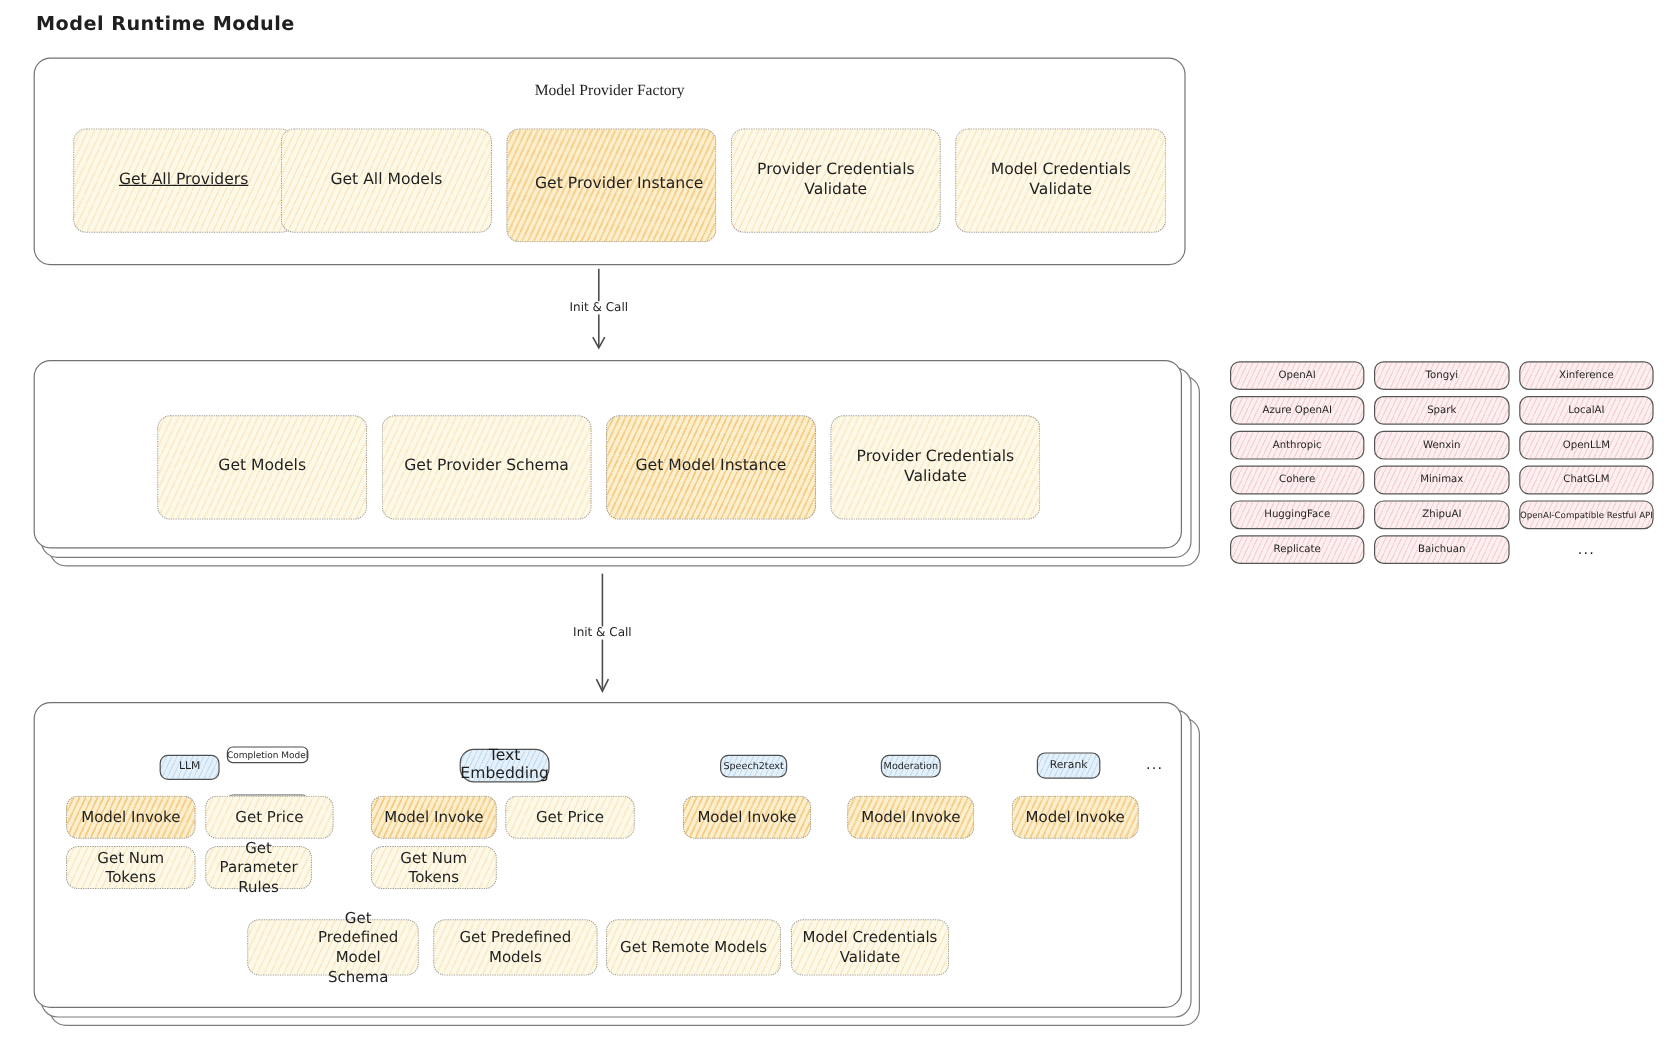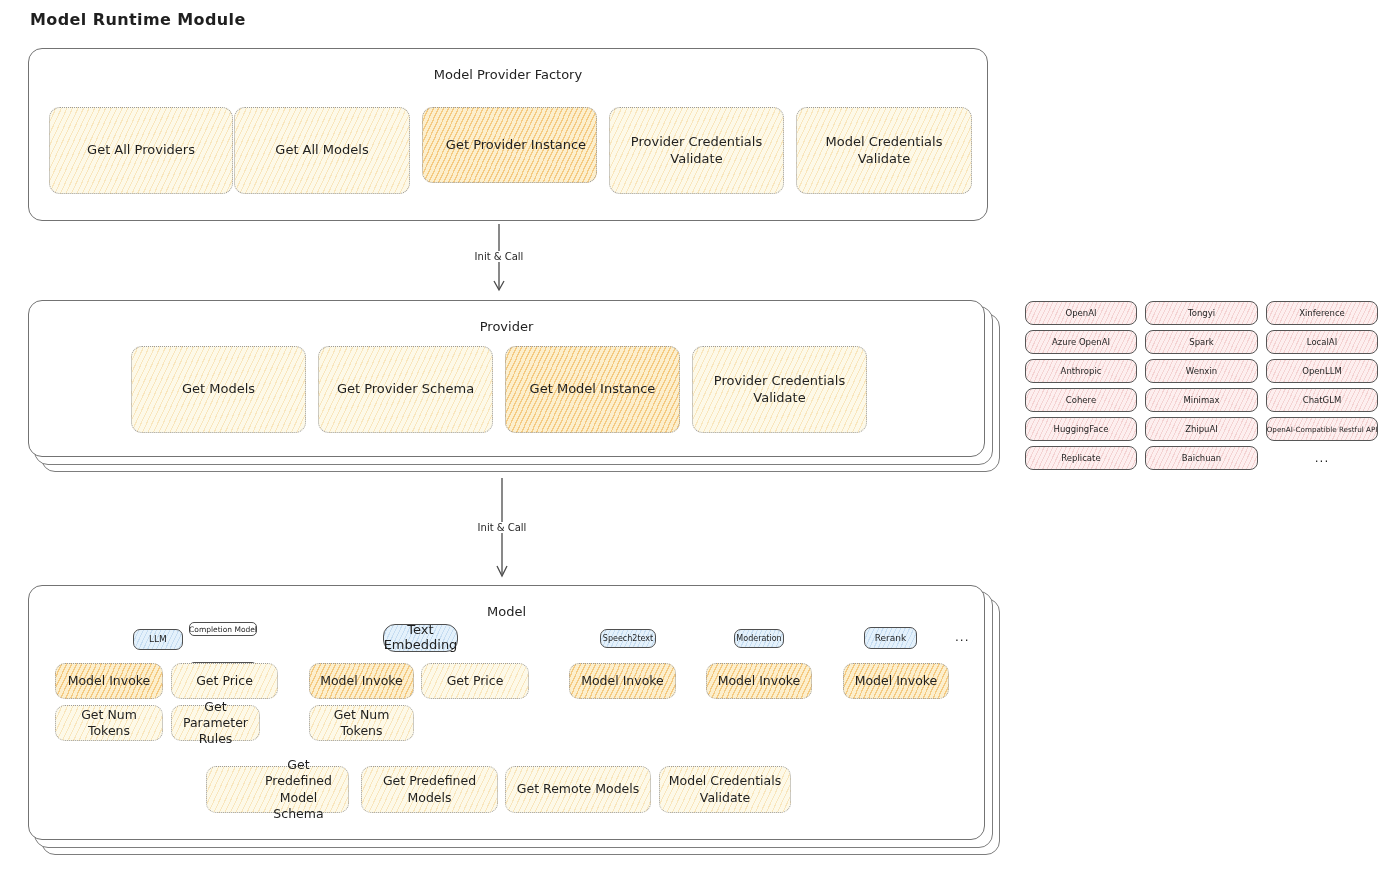--- a/index.html
+++ b/index.html
@@ -6,21 +6,21 @@
   body {
     width:1393px; height:880px; background:#ffffff; position:relative;
     font-family:"DejaVu Sans", sans-serif; color:#1f1f1f; overflow:hidden;
   }
   .page-title { position:absolute; left:30px; top:10px; font-size:16px; font-weight:700; letter-spacing:.4px; }
 
   .box { position:absolute; background:#fff; border:1.6px solid #737373; border-radius:14px; }
   .stack::before, .stack::after { content:""; position:absolute; inset:-1.6px; border:1.4px solid #7d7d7d; border-radius:14px; background:#fff; }
   .stack::before { transform:translate(7px,7px); z-index:-1; }
   .stack::after  { transform:translate(14px,14px); z-index:-2; }
-  .box-title { position:absolute; top:18px; left:0; right:0; text-align:center; font-size:13px; }
+  .box-title { position:absolute; top:18px; left:0; right:0; text-align:center; font-size:13px;font-family:Liberation Serif, serif; }
 
   .btn {
     position:absolute; box-sizing:border-box; padding:0 6px;
     border:1.6px dotted #9b9b9b; border-radius:11px;
     display:flex; align-items:center; justify-content:center; text-align:center;
     font-size:13px; line-height:1.3;
     background-color:#fdf9e8;
     background-image:repeating-linear-gradient(115deg, rgba(238,186,90,0.30) 0px, rgba(238,186,90,0.30) 1px, transparent 1px, transparent 5px);
   }
   .btn.hl {
@@ -69,29 +69,28 @@
   <line x1="499" y1="224" x2="499" y2="289" stroke="#4a4a4a" stroke-width="1.3"></line>
   <polyline points="494,281 499,290 504,281" fill="none" stroke="#4a4a4a" stroke-width="1.3"></polyline>
   <line x1="502" y1="478" x2="502" y2="574" stroke="#4a4a4a" stroke-width="1.3"></line>
   <polyline points="497,566 502,576 507,566" fill="none" stroke="#4a4a4a" stroke-width="1.3"></polyline>
 </svg>
 <div class="arrow-label" style="left:499px; top:251px;">Init &amp; Call</div>
 <div class="arrow-label" style="left:502px; top:522px;">Init &amp; Call</div>
 
 <div class="box" style="left:28px; top:48px; width:958px; height:171px;">
   <div class="box-title">Model Provider Factory</div>
-  <div class="btn" style="left:20px;  top:58px; width:184px; height:87px;">Get All Providers</div>
+  <div class="btn" style="left:32px;  top:58px; width:184px; height:87px;text-decoration:underline;">Get All Providers</div>
   <div class="btn" style="left:205px; top:58px; width:176px; height:87px;">Get All Models</div>
-  <div class="btn hl" style="left:393px; top:58px; width:175px; height:76px;padding-left:19px;">Get Provider Instance</div>
+  <div class="btn hl" style="left:393px; top:58px; width:175px; height:95px;padding-left:19px;">Get Provider Instance</div>
   <div class="btn" style="left:580px; top:58px; width:175px; height:87px;">Provider Credentials Validate</div>
   <div class="btn" style="left:767px; top:58px; width:176px; height:87px;">Model Credentials Validate</div>
 </div>
 
 <div class="box stack" style="left:28px; top:300px; width:955px; height:155px;">
-  <div class="box-title">Provider</div>
   <div class="btn" style="left:102px; top:45px; width:175px; height:87px;">Get Models</div>
   <div class="btn" style="left:289px; top:45px; width:175px; height:87px;">Get Provider Schema</div>
   <div class="btn hl" style="left:476px; top:45px; width:175px; height:87px;">Get Model Instance</div>
   <div class="btn" style="left:663px; top:45px; width:175px; height:87px;">Provider Credentials Validate</div>
 </div>
 
 <div class="providers-grid">
   <div class="pill">OpenAI</div>
   <div class="pill">Tongyi</div>
   <div class="pill">Xinference</div>
@@ -106,21 +105,20 @@
   <div class="pill">ChatGLM</div>
   <div class="pill">HuggingFace</div>
   <div class="pill">ZhipuAI</div>
   <div class="pill tiny">OpenAI-Compatible Restful API</div>
   <div class="pill">Replicate</div>
   <div class="pill">Baichuan</div>
   <div class="grid-more">...</div>
 </div>
 
 <div class="box stack" style="left:28px; top:585px; width:955px; height:253px;">
-  <div class="box-title">Model</div>
 
   <div class="tag" style="left:104px; top:43px; width:50px; height:21px;">LLM</div>
   <div class="minitag" style="left:160px; top:36px; width:68px; height:14px;">Completion Model</div>
   <div class="minitag" style="left:160px; top:64px; width:68px; height:14px;margin-top:12px;">Chat Model</div>
   <div class="tag" style="left:354px; top:38px; width:75px; height:28px; font-size:13px;border-radius:12px;">Text Embedding</div>
   <div class="tag" style="left:571px; top:43px; width:56px; height:19px; font-size:8px;">Speech2text</div>
   <div class="tag" style="left:705px; top:43px; width:50px; height:19px; font-size:8px;">Moderation</div>
   <div class="tag" style="left:835px; top:41px; width:53px; height:22px;">Rerank</div>
   <div class="ellipsis" style="left:926px; top:44px;">...</div>
 

